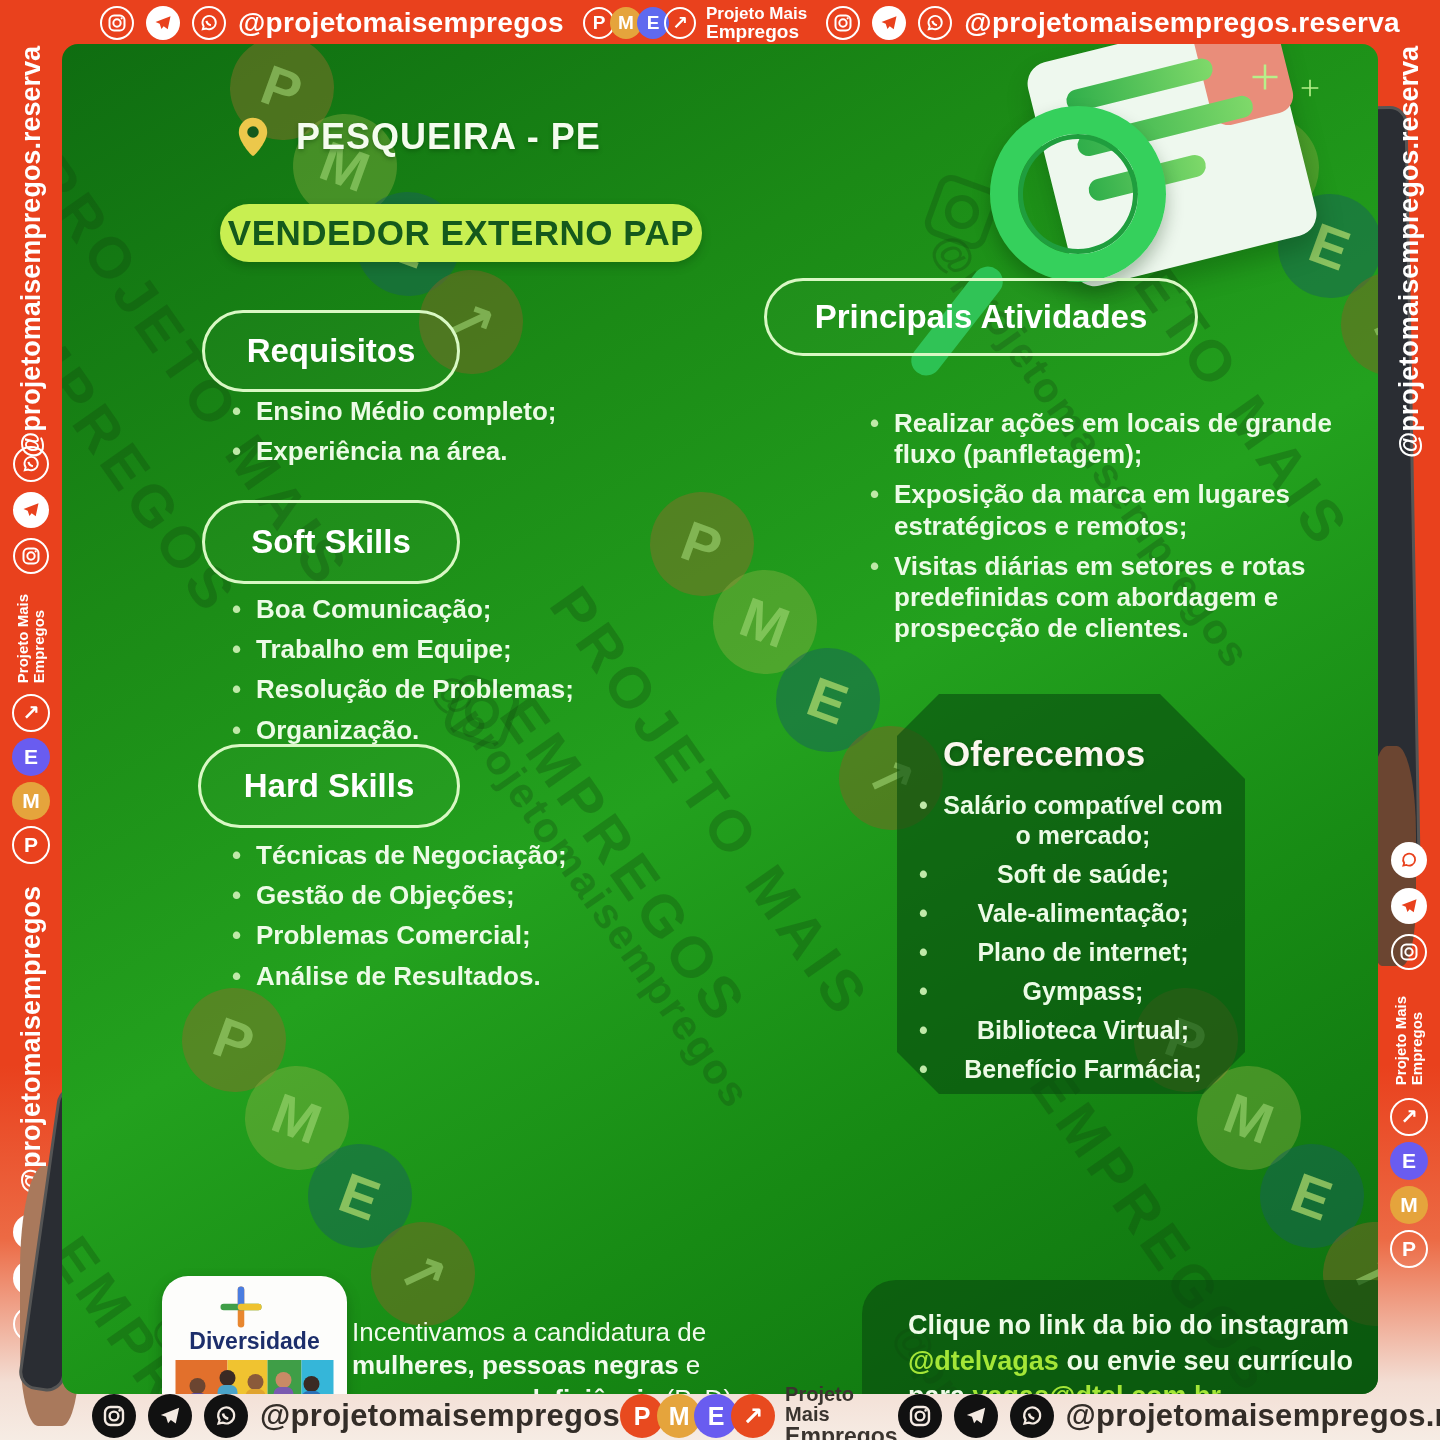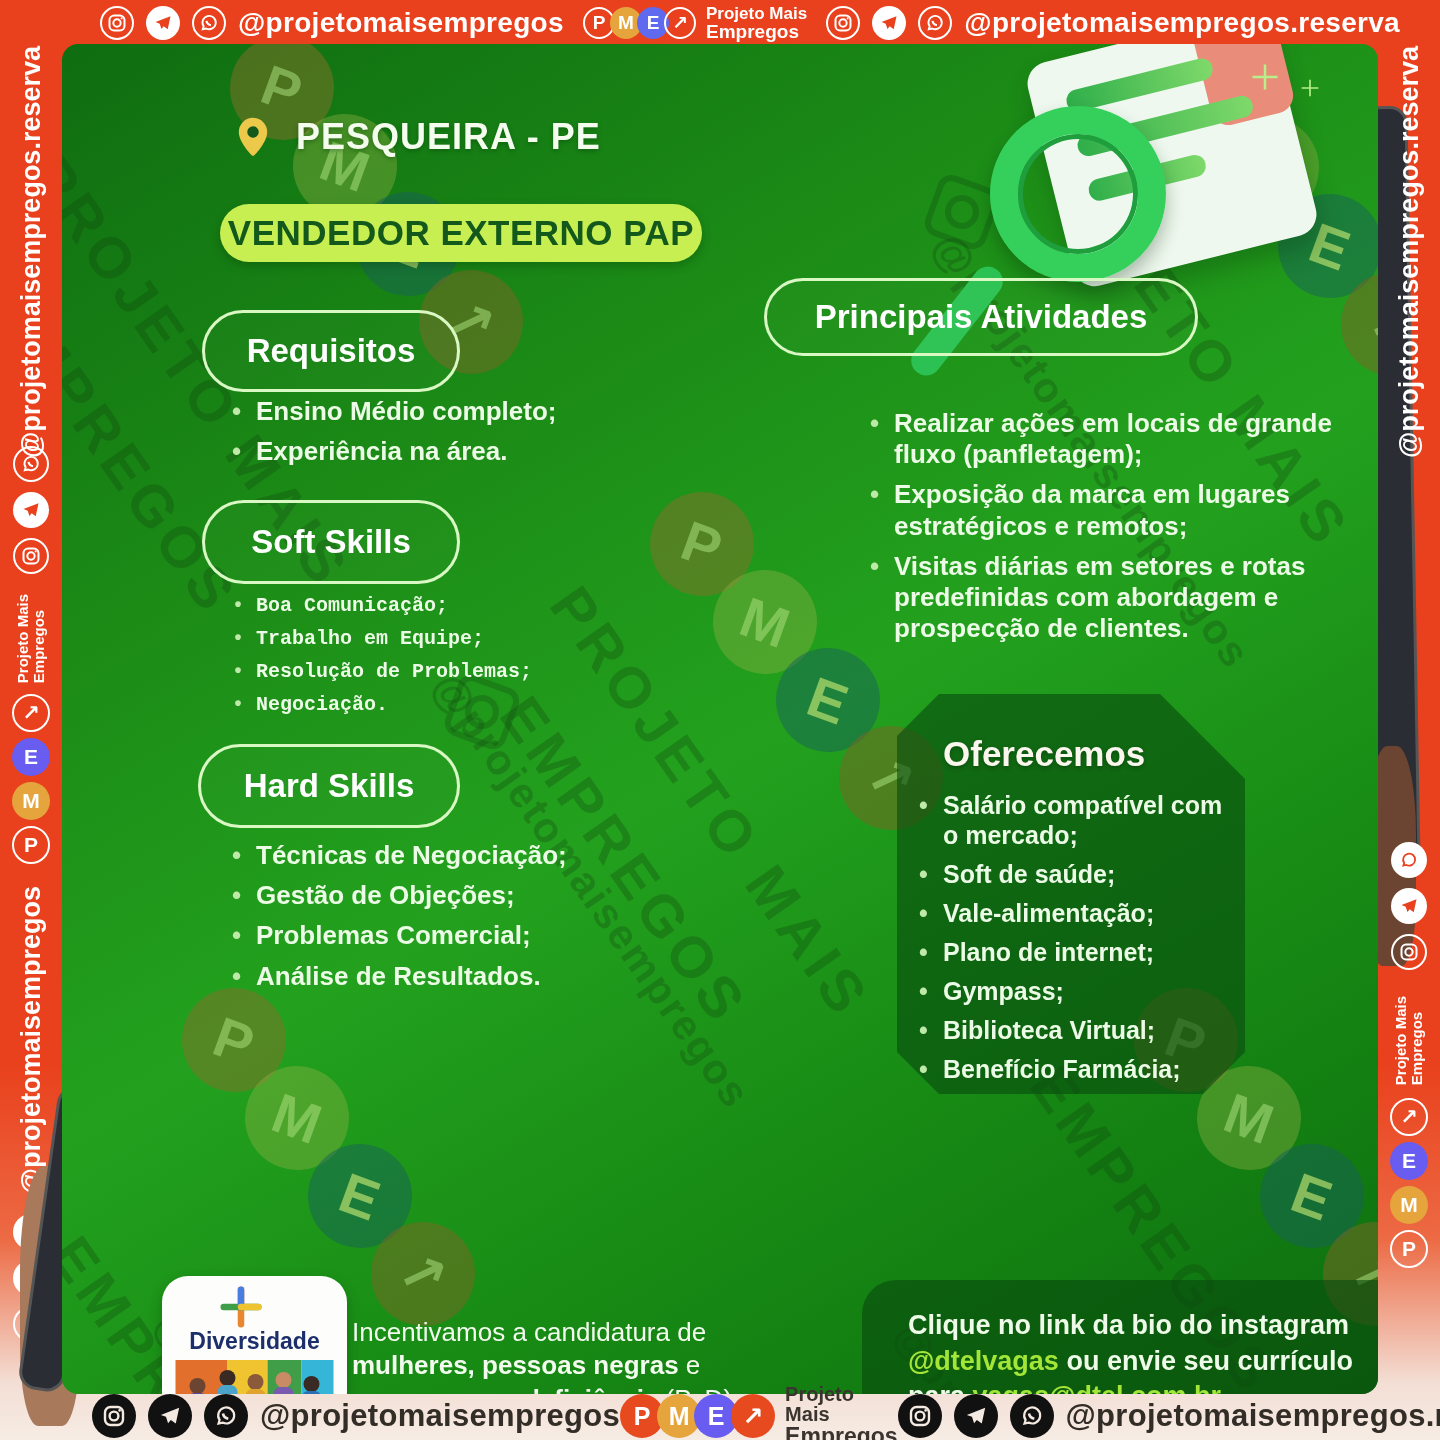--- a/index.html
+++ b/index.html
@@ -90,32 +90,32 @@
     color:#14591c;letter-spacing:.5px;box-shadow:0 4px 10px rgba(0,40,0,.25);}
   
   .pill{position:absolute;border:3px solid #d9f8c4;border-radius:999px;display:flex;align-items:center;
     justify-content:center;color:#fff;font-weight:800;background:rgba(255,255,255,.02);}
   .pill .t{font-size:33px;}
   
   ul.blist{list-style:none;margin:0;padding:0;position:absolute;color:#ecfbe6;font-weight:600;}
   ul.blist li{position:relative;padding-left:26px;margin-bottom:9px;line-height:1.2;}
   ul.blist li::before{content:"•";position:absolute;left:2px;top:0;color:#bfe9a8;}
   .list-req{left:168px;top:352px;font-size:26px;width:430px;}
-  .list-soft{left:168px;top:550px;font-size:20px;width:430px;font-family:Liberation Mono, monospace;}
+  .list-soft{left:168px;top:550px;font-size:26px;width:430px;}
   .list-hard{left:168px;top:796px;font-size:26px;width:460px;}
   .list-act{left:806px;top:364px;font-size:26px;width:490px;}
   .list-act li{margin-bottom:6px;}
   
   .offer-box{position:absolute;left:835px;top:650px;width:348px;height:400px;
     background:rgba(8,76,14,.62);
     clip-path:polygon(42px 0,263px 0,348px 85px,348px 358px,306px 400px,42px 400px,0 358px,0 42px);}
   .offer-title{position:absolute;left:46px;top:40px;font-size:35px;font-weight:800;color:#fbf6ee;
     text-shadow:0 2px 4px rgba(0,40,0,.4);}
   .list-offer{left:20px;top:96px;font-size:25px;width:306px;font-weight:600;}
-  .list-offer li{margin-bottom:3px;}
+  .list-offer li{margin-bottom:3px;text-align:center;}
   
   .div-card{position:absolute;left:100px;top:1232px;width:158px;height:158px;background:#fdfdfb;
     border-radius:26px;overflow:hidden;box-shadow:0 6px 14px rgba(0,40,0,.3);padding-left:27px;}
   .div-plus{position:absolute;left:56px;top:8px;}
   .div-label{position:absolute;left:0;top:52px;width:100%;text-align:center;font-size:23px;font-weight:800;
     color:#1c2e6b;}
   .div-art{position:absolute;left:0;bottom:0;width:100%;height:74px;}
   .incentive{position:absolute;left:290px;top:1272px;width:440px;font-size:26px;line-height:1.28;
     color:#f2fbee;font-weight:500;}
   .incentive b{font-weight:800;}
@@ -395,21 +395,21 @@
         <li><span>Experiência na área.</span></li>
       </ul>
 
     <div class="pill" style="left:140px;top:456px;width:252px;height:78px;">
       <span class="t">Soft Skills</span>
     </div>
     <ul class="blist list-soft">
         <li><span>Boa Comunicação;</span></li>
         <li><span>Trabalho em Equipe;</span></li>
         <li><span>Resolução de Problemas;</span></li>
-        <li><span>Negociação.</span></li>
+        <li><span>Organização.</span></li>
       </ul>
 
     <div class="pill" style="left:136px;top:700px;width:256px;height:78px;">
       <span class="t">Hard Skills</span>
     </div>
     <ul class="blist list-hard">
         <li><span>Técnicas de Negociação;</span></li>
         <li><span>Gestão de Objeções;</span></li>
         <li><span>Problemas Comercial;</span></li>
         <li><span>Análise de Resultados.</span></li>

